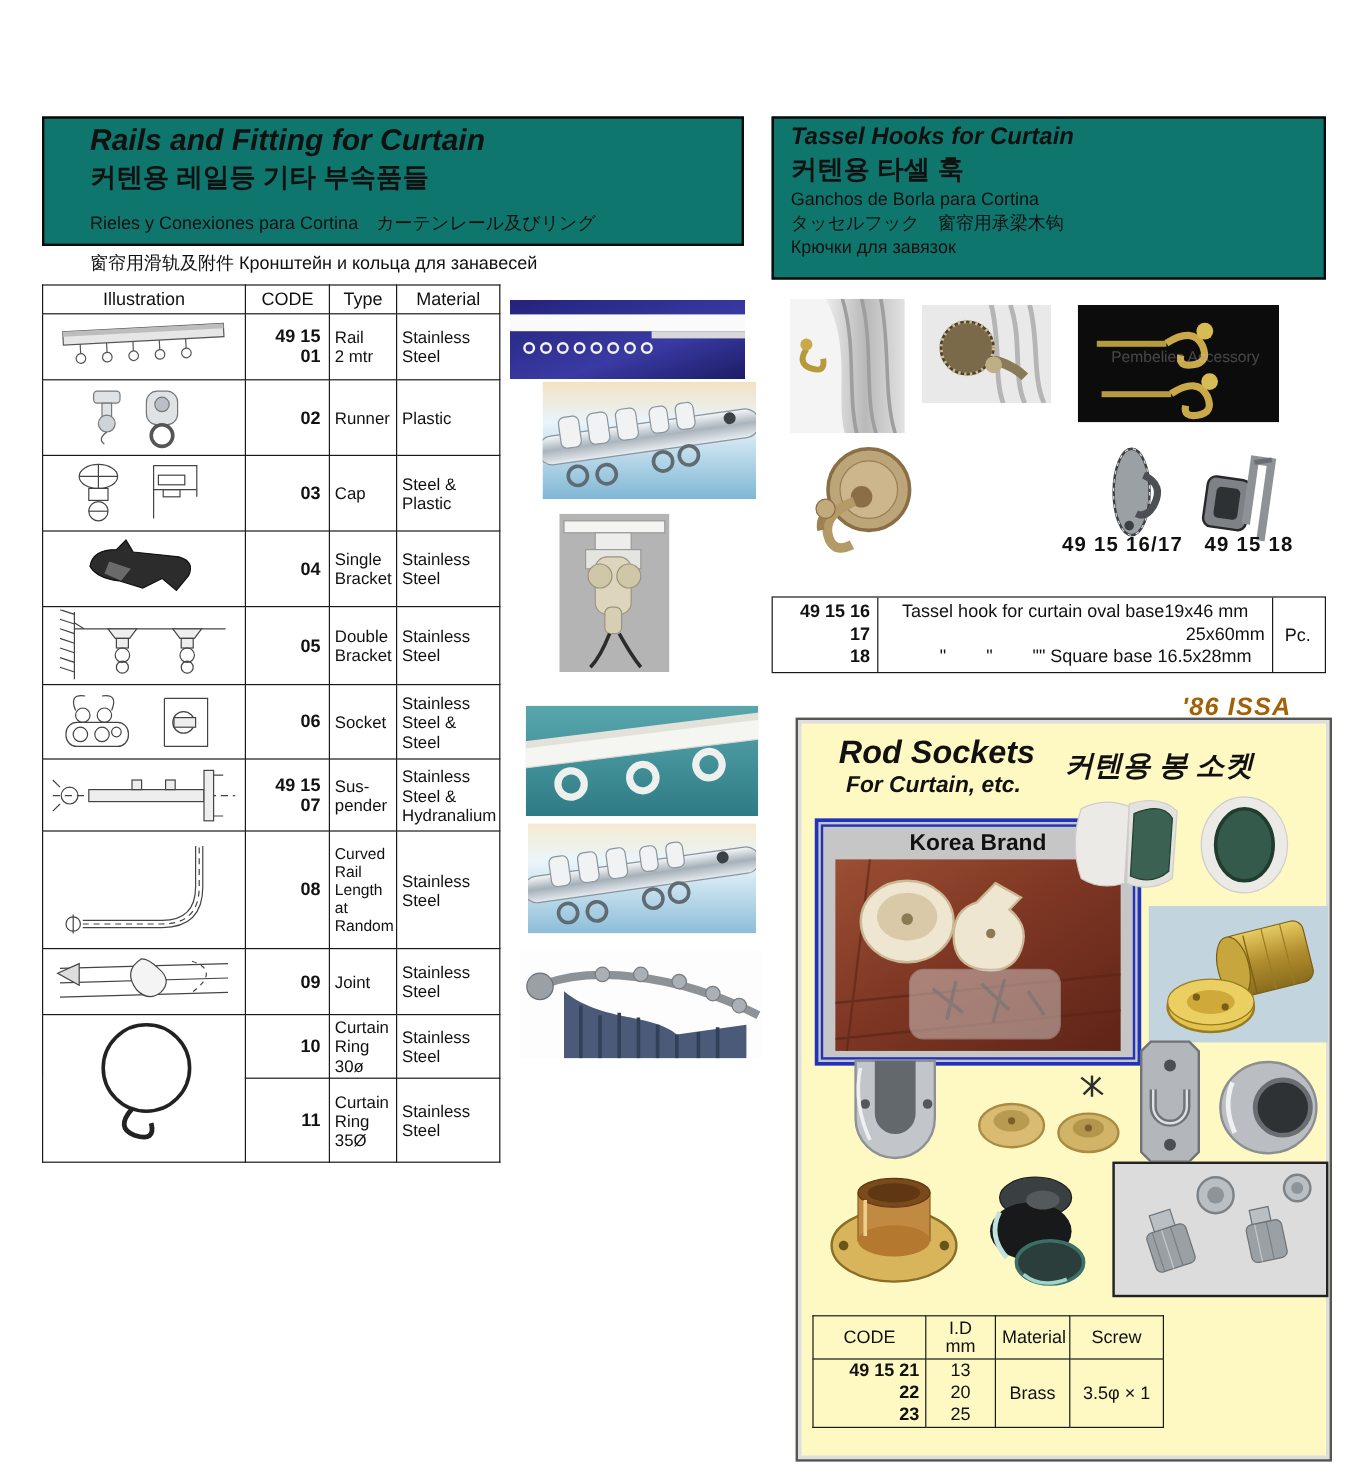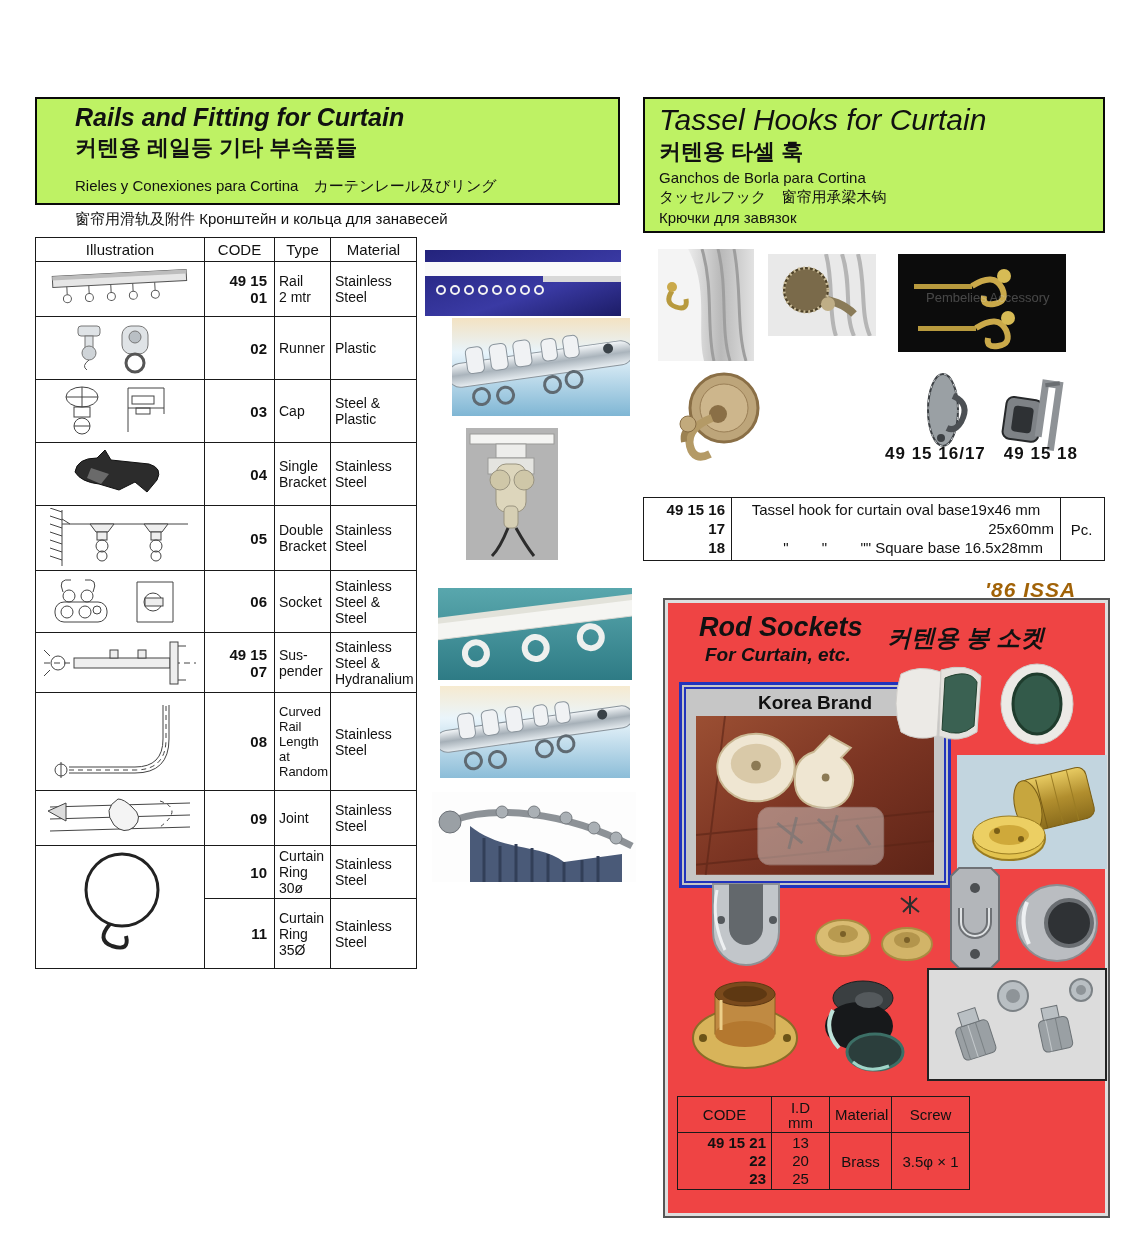--- a/index.html
+++ b/index.html
@@ -6,48 +6,48 @@
   body{font-family:"Liberation Sans",sans-serif;color:#111;}
   #page{position:relative;width:1142px;height:1234px;background:#fff;overflow:hidden;}
   .abs{position:absolute;}
   .pre{white-space:pre-line;}
   
   #banner-outer{left:28px;top:20px;width:1080px;height:66px;border:3px solid #0a0a0a;border-radius:6px;background:#fff;padding:2px;box-sizing:border-box;}
   #banner{width:100%;height:100%;background:#98fb98;border:2px solid #0a0a0a;border-radius:4px;display:flex;align-items:center;gap:34px;padding-left:48px;box-sizing:border-box;}
   #banner .t-en{font-size:30px;font-weight:bold;font-style:italic;}
   #banner .t-ko{font-size:27px;font-weight:bold;}
   
-  .cyanbox{background:#bef264;border:2px solid #0a0a0a;box-sizing:border-box;padding:4px 10px 4px 14px;}
+  .cyanbox{background:#0f766e;border:2px solid #0a0a0a;box-sizing:border-box;padding:4px 10px 4px 14px;}
   #rails-head{left:35px;top:97px;width:585px;height:108px;padding-left:38px;}
   #rails-head .l1{font-size:25px;font-weight:bold;font-style:italic;}
   #rails-head .l2{font-size:22px;font-weight:bold;margin-top:1px;}
   #rails-head .l3,#rails-head .l4{font-size:15px;margin-top:14px;}
   #tassel-head{left:643px;top:97px;width:462px;height:136px;padding-left:14px;}
-  #tassel-head .l1{font-size:30px;font-weight:normal;font-style:italic;}
+  #tassel-head .l1{font-size:20px;font-weight:bold;font-style:italic;}
   #tassel-head .l2{font-size:22px;font-weight:bold;margin-top:0px;}
   #tassel-head .l3,#tassel-head .l4,#tassel-head .l5{font-size:15px;margin-top:2px;}
   
   #rails-table{left:35px;top:237px;border-collapse:collapse;table-layout:fixed;width:381px;}
   #rails-table th,#rails-table td{border:1.5px solid #1a1a1a;font-size:14px;vertical-align:middle;padding:2px 4px;box-sizing:border-box;}
   #rails-table th{font-weight:normal;font-size:15px;height:24px;}
   #rails-table td.code{font-weight:bold;text-align:right;padding-right:7px;font-size:15px;}
   #rails-table td.ill{text-align:center;}
   #rails-table svg{display:block;margin:0 auto;}
   
   .photo{overflow:hidden;}
   .cap-line{font-size:17px;font-weight:600;letter-spacing:1px;}
   
   #tassel-table{left:643px;top:497px;width:462px;height:64px;border:1.5px solid #1a1a1a;display:flex;box-sizing:border-box;}
   #tassel-table .col{box-sizing:border-box;padding:2px 6px;font-size:15px;}
   #tassel-table .c-code{width:88px;border-right:1.5px solid #1a1a1a;text-align:right;font-weight:bold;line-height:19px;}
   #tassel-table .c-desc{width:329px;border-right:1.5px solid #1a1a1a;line-height:19px;}
   #tassel-table .c-unit{width:41px;display:flex;align-items:center;justify-content:center;}
   .desc-row{display:flex;justify-content:center;}
   
-  #rod-panel{left:663px;top:598px;width:447px;height:620px;background:#ef4444;border:2px solid #555;box-shadow:inset 0 0 0 3px #dedede;box-sizing:border-box;}
+  #rod-panel{left:663px;top:598px;width:447px;height:620px;background:#fef9c3;border:2px solid #555;box-shadow:inset 0 0 0 3px #dedede;box-sizing:border-box;}
   #issa{left:985px;top:578px;font-size:21px;font-weight:bold;font-style:italic;color:#a16207;letter-spacing:1px;}
   .rp{position:absolute;}
   #rod-title1{left:34px;top:12px;font-size:27px;font-weight:bold;font-style:italic;}
   #rod-title2{left:40px;top:44px;font-size:19px;font-weight:bold;font-style:italic;}
   #rod-title-ko{left:222px;top:22px;font-size:24px;font-weight:bold;font-style:italic;}
   #korea-box{left:14px;top:82px;width:272px;height:206px;border:3px solid #2233bb;padding:2px;background:#c6c6c6;box-sizing:border-box;}
   #korea-inner{width:100%;height:100%;border:2px solid #2233bb;box-sizing:border-box;display:flex;flex-direction:column;}
   #korea-label{text-align:center;font-size:19px;font-weight:bold;padding-top:3px;height:26px;}
   #korea-photo{flex:1;margin:2px 10px 8px 10px;}
   

